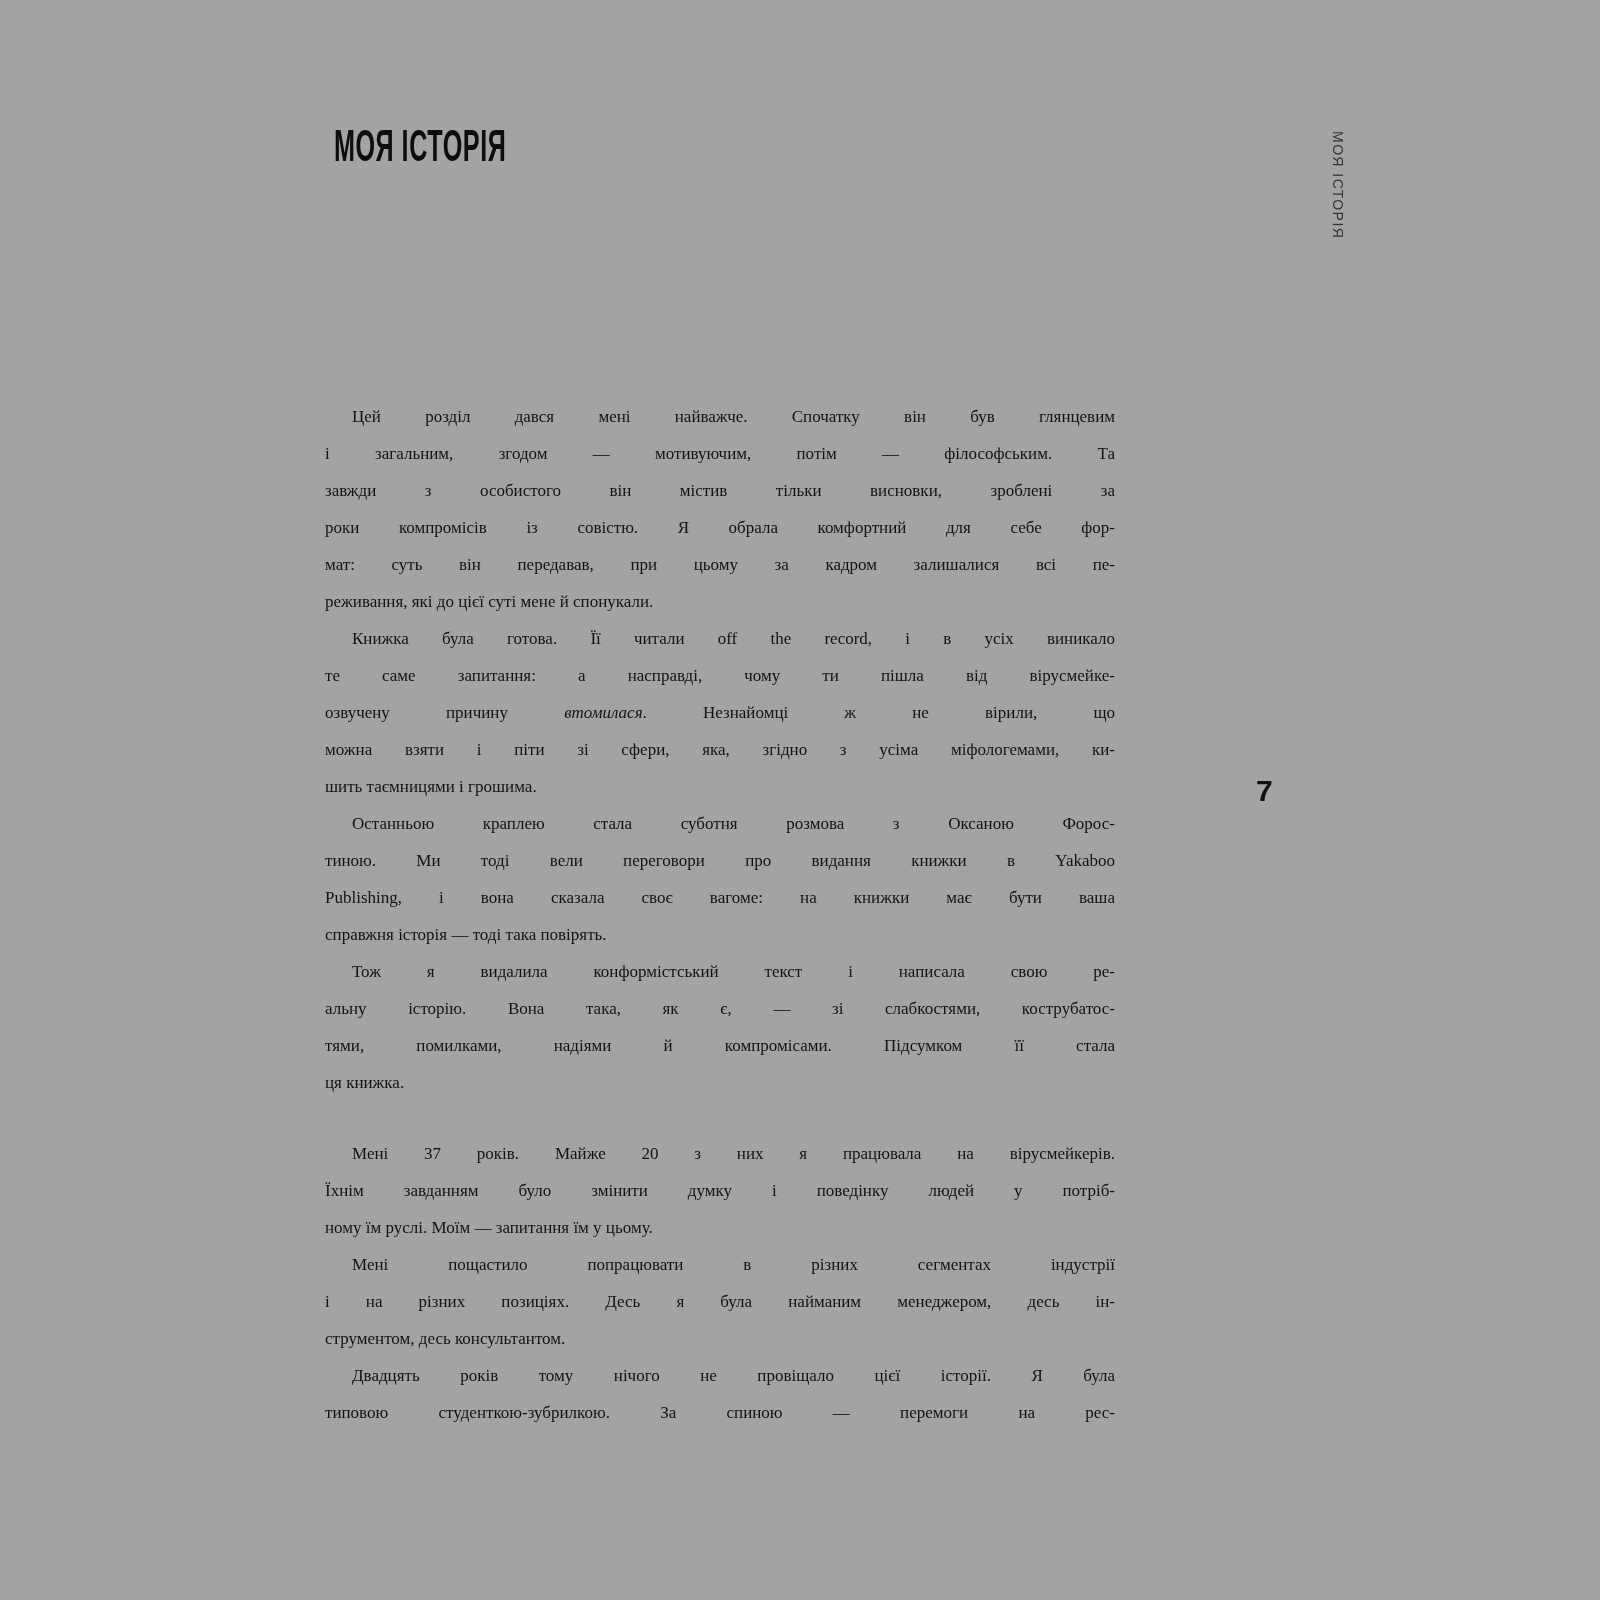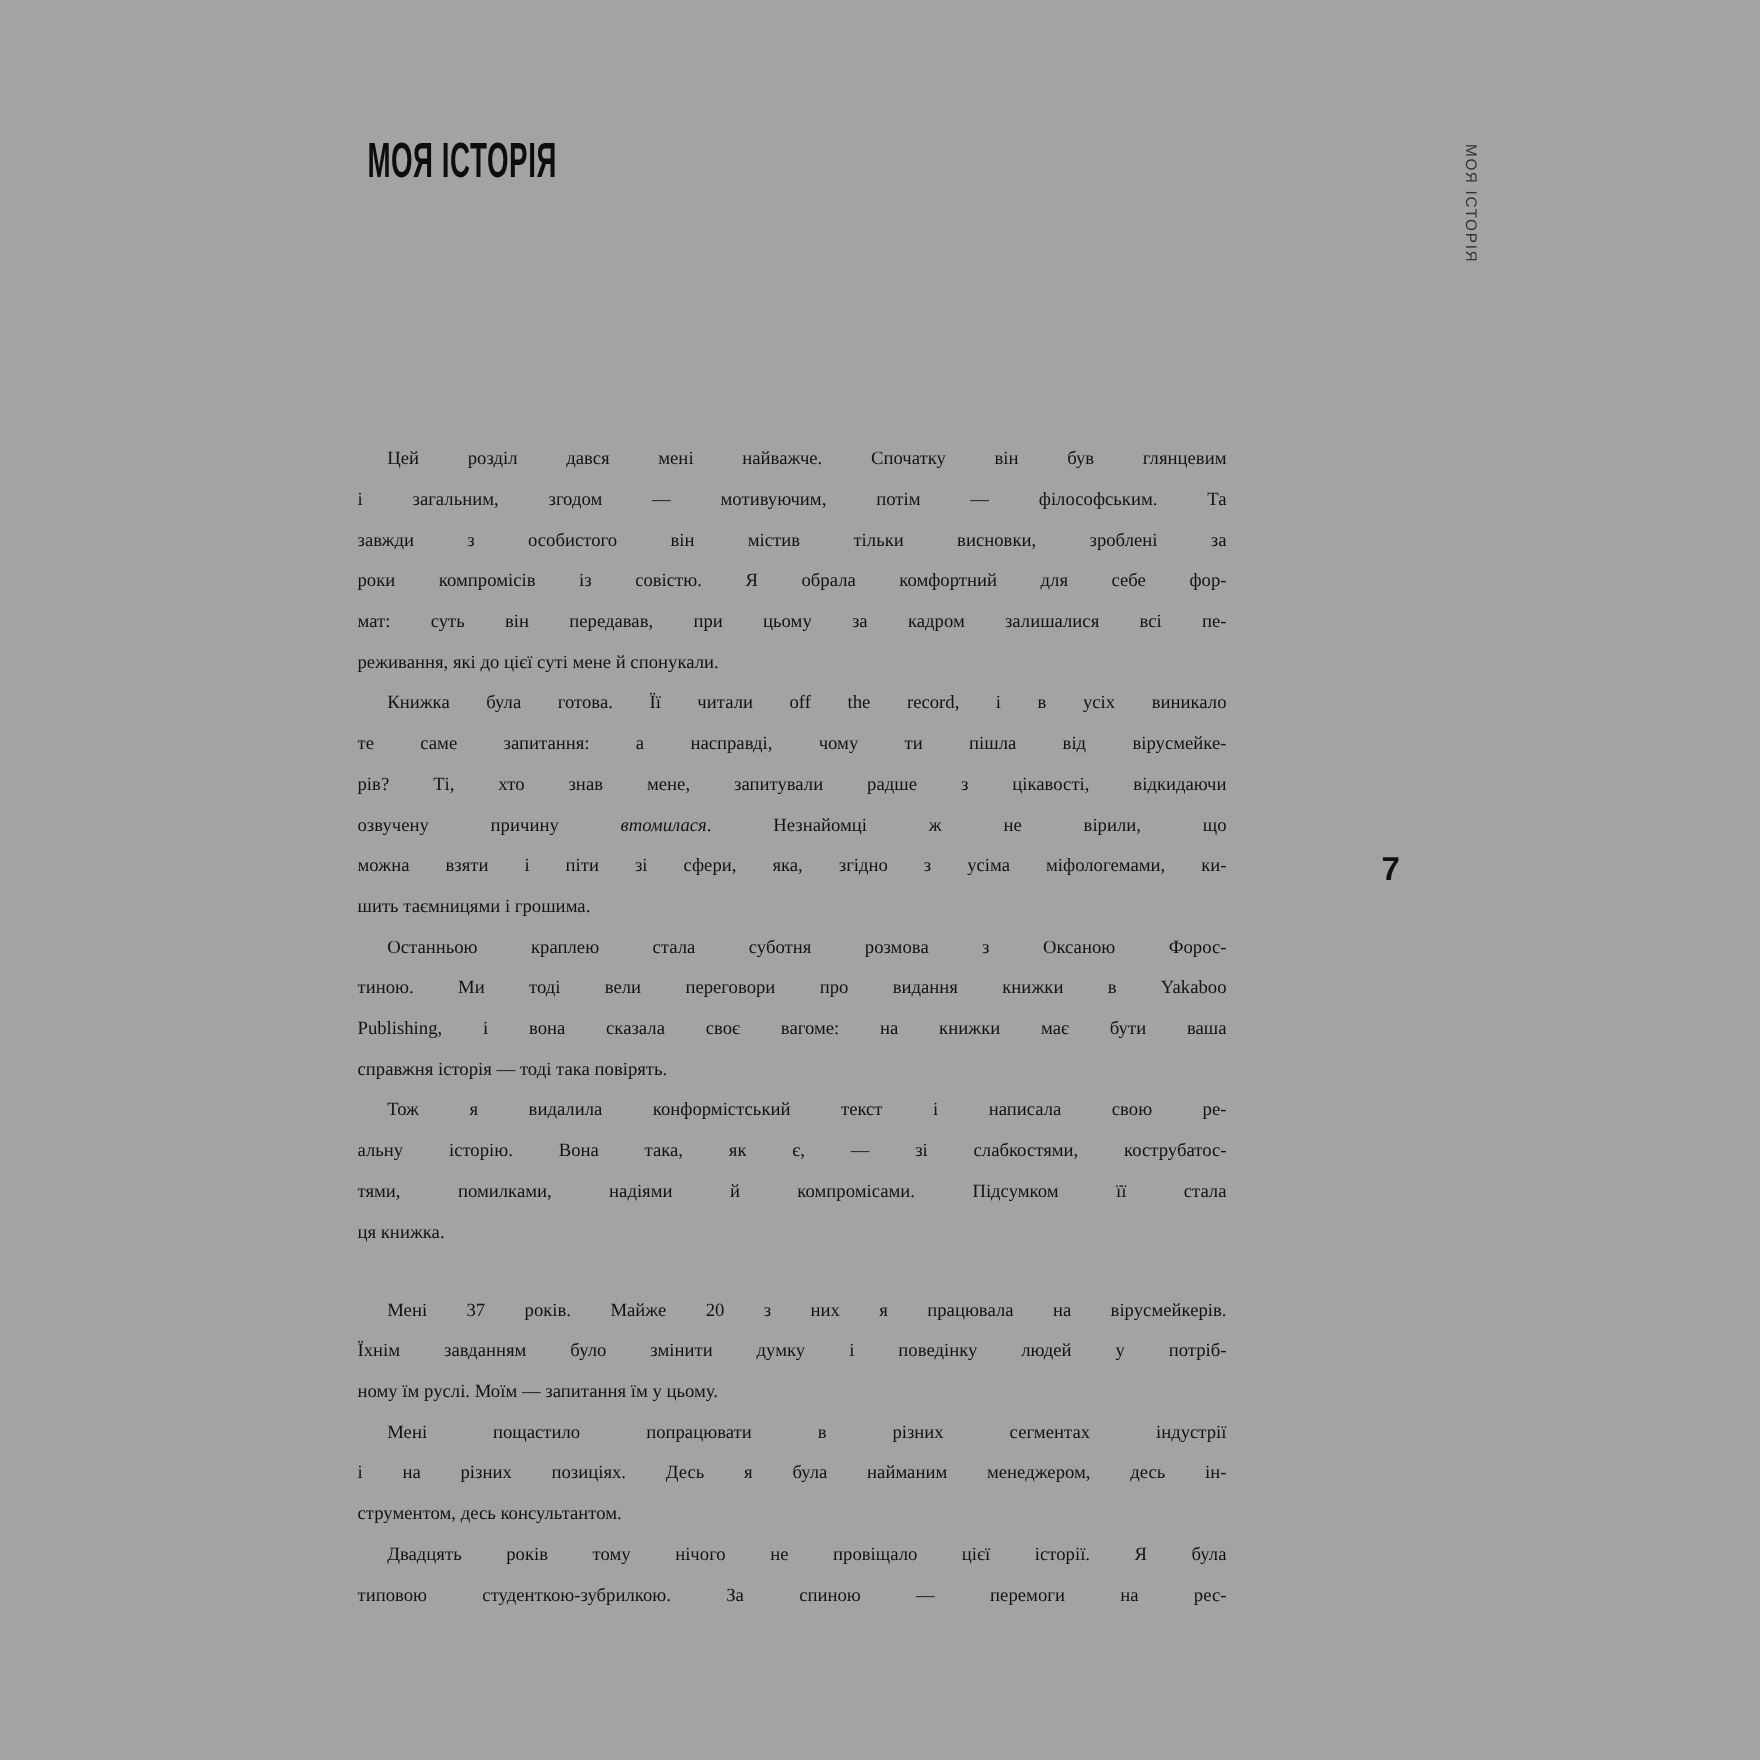--- a/index.html
+++ b/index.html
@@ -82,21 +82,20 @@
         <div class="line first">Цей розділ дався мені найважче. Спочатку він був глянцевим</div>
         <div class="line">і загальним, згодом — мотивуючим, потім — філософським. Та</div>
         <div class="line">завжди з особистого він містив тільки висновки, зроблені за</div>
         <div class="line">роки компромісів із совістю. Я обрала комфортний для себе фор-</div>
         <div class="line">мат: суть він передавав, при цьому за кадром залишалися всі пе-</div>
         <div class="line para-last">реживання, які до цієї суті мене й спонукали.</div>
       </div>
       <div class="para">
         <div class="line first">Книжка була готова. Її читали off the record, і в усіх виникало</div>
         <div class="line">те саме запитання: а насправді, чому ти пішла від вірусмейке-</div>
-        <div class="line">рів? Ті, хто знав мене, запитували радше з цікавості, відкидаючи</div>
         <div class="line">озвучену причину <em>втомилася</em>. Незнайомці ж не вірили, що</div>
         <div class="line">можна взяти і піти зі сфери, яка, згідно з усіма міфологемами, ки-</div>
         <div class="line para-last">шить таємницями і грошима.</div>
       </div>
       <div class="para">
         <div class="line first">Останньою краплею стала суботня розмова з Оксаною Форос-</div>
         <div class="line">тиною. Ми тоді вели переговори про видання книжки в Yakaboo</div>
         <div class="line">Publishing, і вона сказала своє вагоме: на книжки має бути ваша</div>
         <div class="line para-last">справжня історія — тоді така повірять.</div>
       </div>

